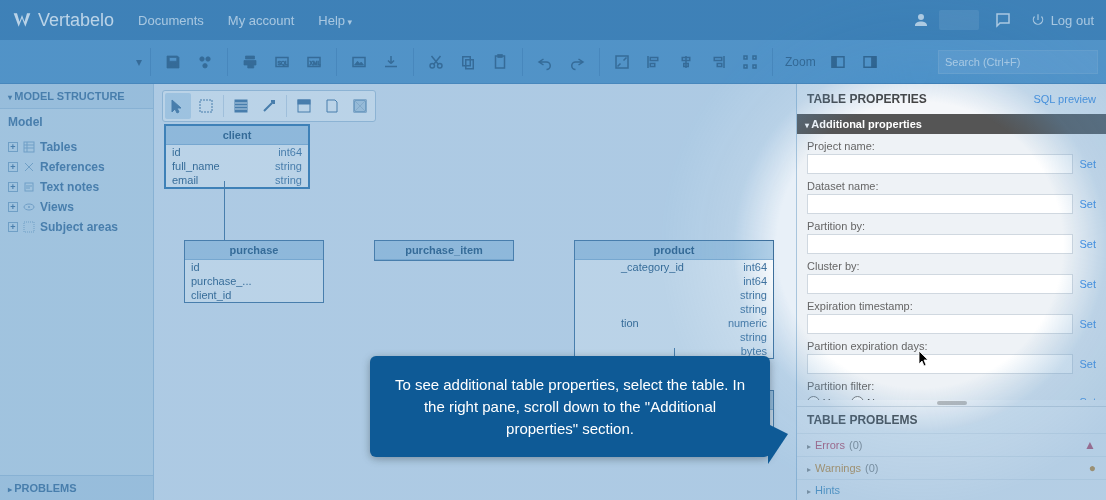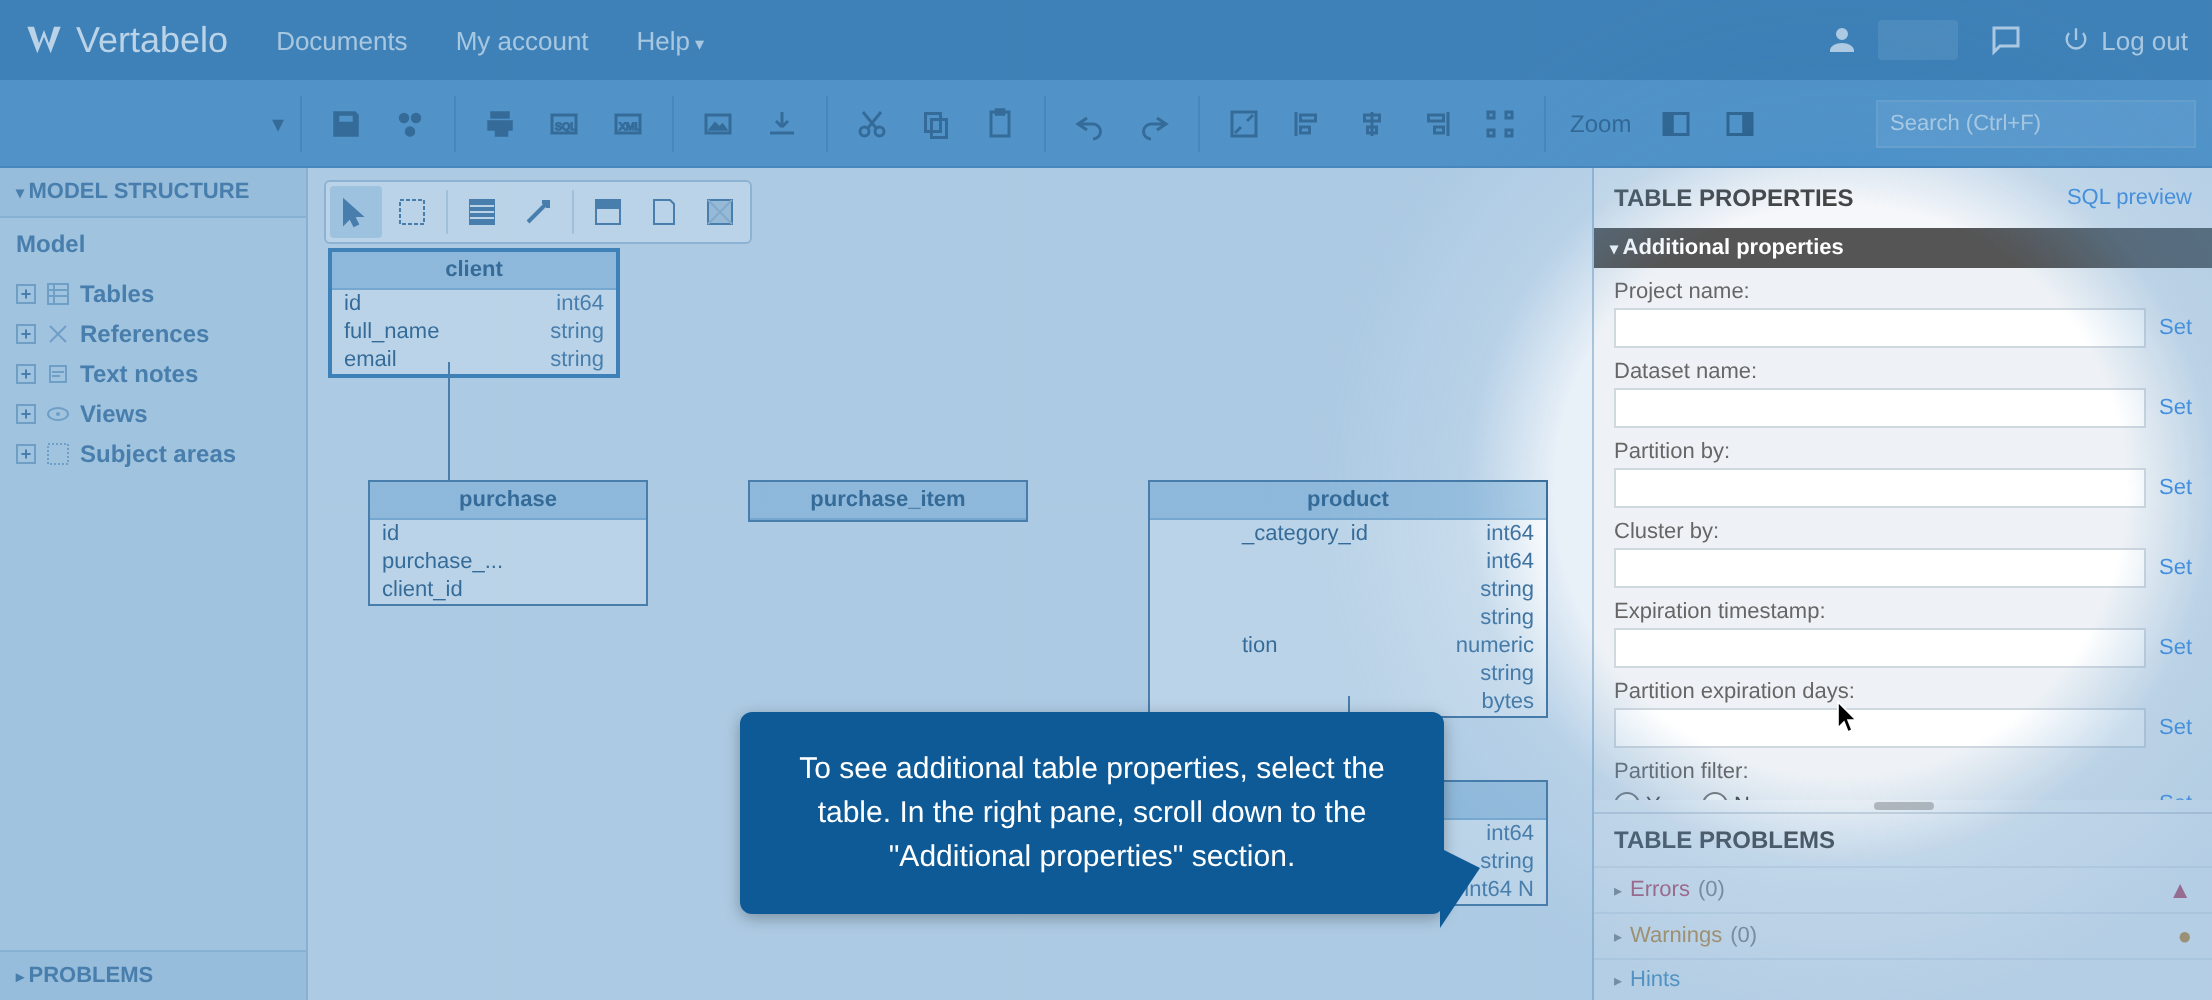--- a/index.html
+++ b/index.html
@@ -59,21 +59,21 @@
   .tbl { position: absolute; border: 1px solid #3b6d99; background: #fff; font-size: 11px; }
   .tbl.sel { border: 2px solid #2a73ad; }
   .tbl-hdr { background: #b3d1e8; text-align: center; padding: 3px; font-weight: bold; color: #1a4d77; border-bottom: 1px solid #8ab4d6; }
   .tbl-row { display: flex; justify-content: space-between; padding: 1px 6px; color: #1a4d77; }
   .tbl-row .col-name { color: #1a4d77; }
   .tbl-row .col-type { color: #3b6d99; }
 
   .conn { position: absolute; background: #3b6d99; }
 
   
-  .callout { position: absolute; left: 216px; top: 272px; width: 352px; background: #0e5a96; color: #fff; border-radius: 6px; padding: 18px 24px; font-size: 15px; line-height: 1.45; text-align: center; z-index: 20; box-shadow: 0 2px 8px rgba(0,0,0,0.3); }
+  .callout { position: absolute; left: 216px; top: 272px; width: 400px; background: #0e5a96; color: #fff; border-radius: 6px; padding: 18px 24px; font-size: 15px; line-height: 1.45; text-align: center; z-index: 20; box-shadow: 0 2px 8px rgba(0,0,0,0.3); }
   .callout::after { content: ""; position: absolute; right: -18px; top: 68px; border-left: 20px solid #0e5a96; border-top: 10px solid transparent; border-bottom: 30px solid transparent; }
 
   
   .right-panel { width: 310px; background: #f5f7fa; border-left: 1px solid #a8c5dd; display: flex; flex-direction: column; overflow: hidden; }
   .rp-hdr { padding: 8px 10px; font-size: 12px; font-weight: bold; color: #444; display: flex; justify-content: space-between; align-items: center; }
   .rp-hdr .sql-link { color: #3b8de6; font-size: 11px; font-weight: normal; cursor: pointer; }
   .rp-section-bar { background: #555; color: #fff; padding: 4px 8px; font-size: 11px; font-weight: bold; }
   .rp-section-bar::before { content: "▾ "; font-size: 8px; }
   .rp-body { flex: 1; overflow-y: auto; background: #eef2f6; }
   .prop-group { padding: 6px 10px; }

